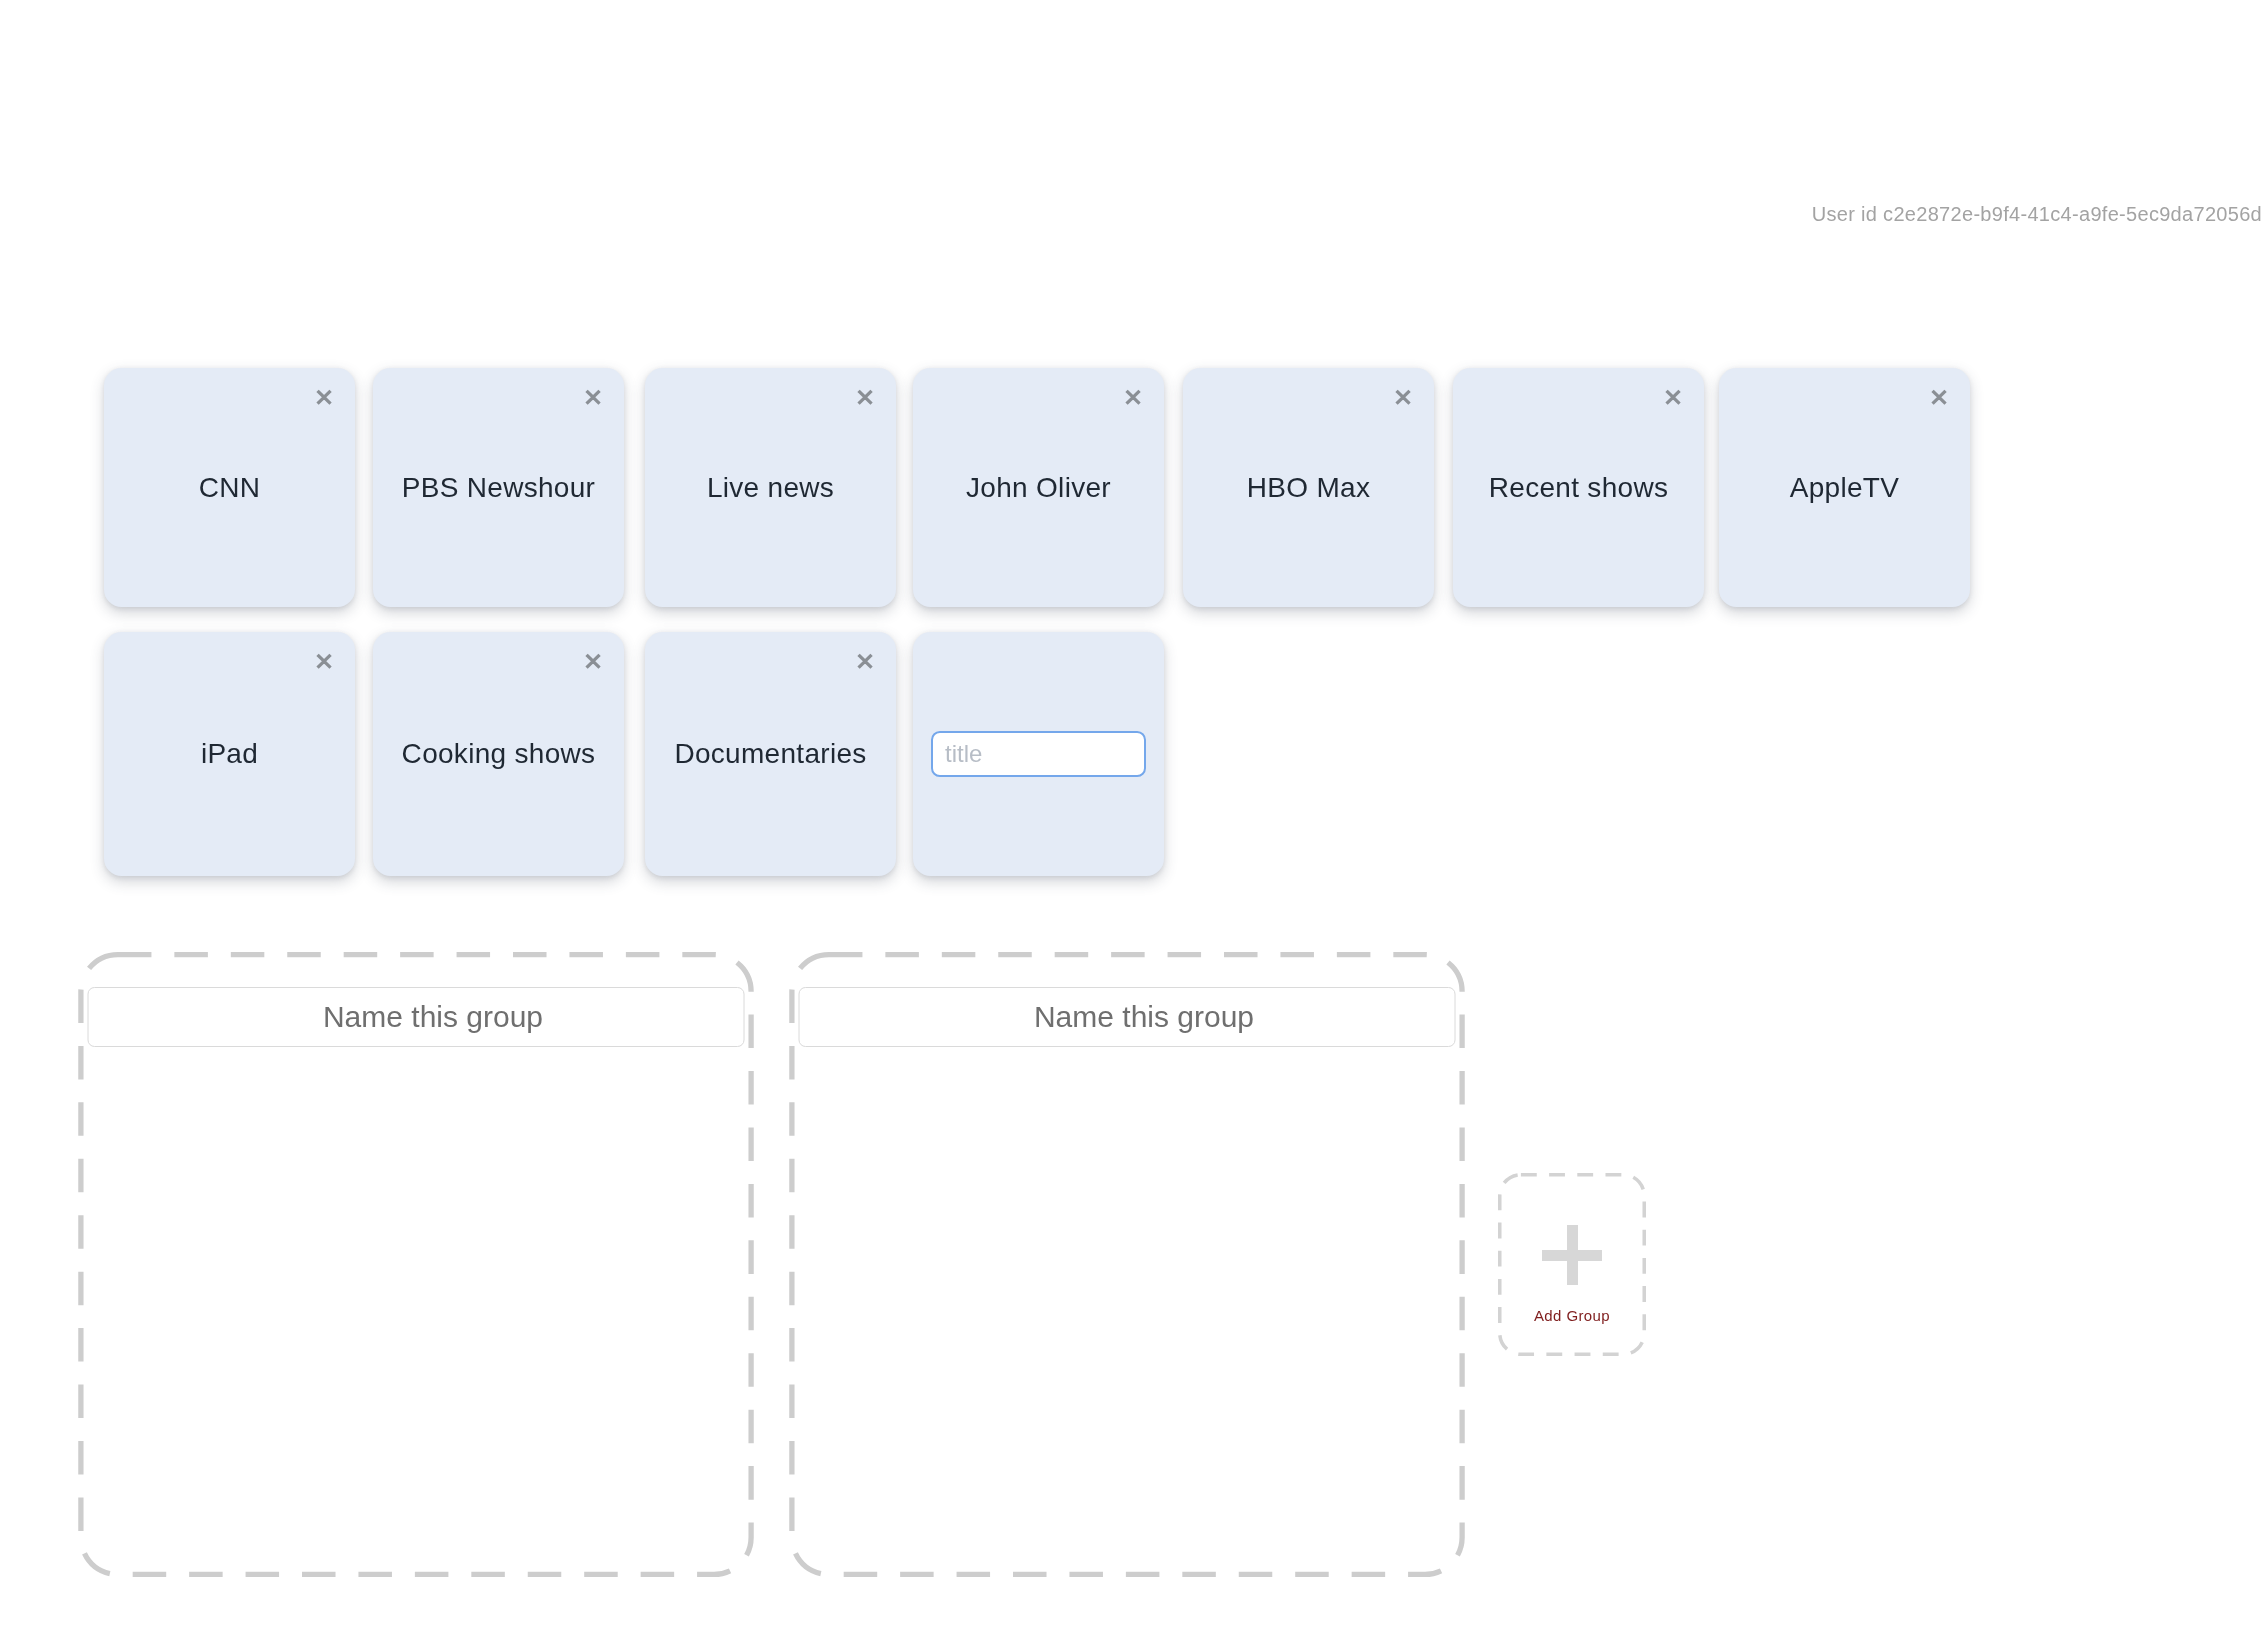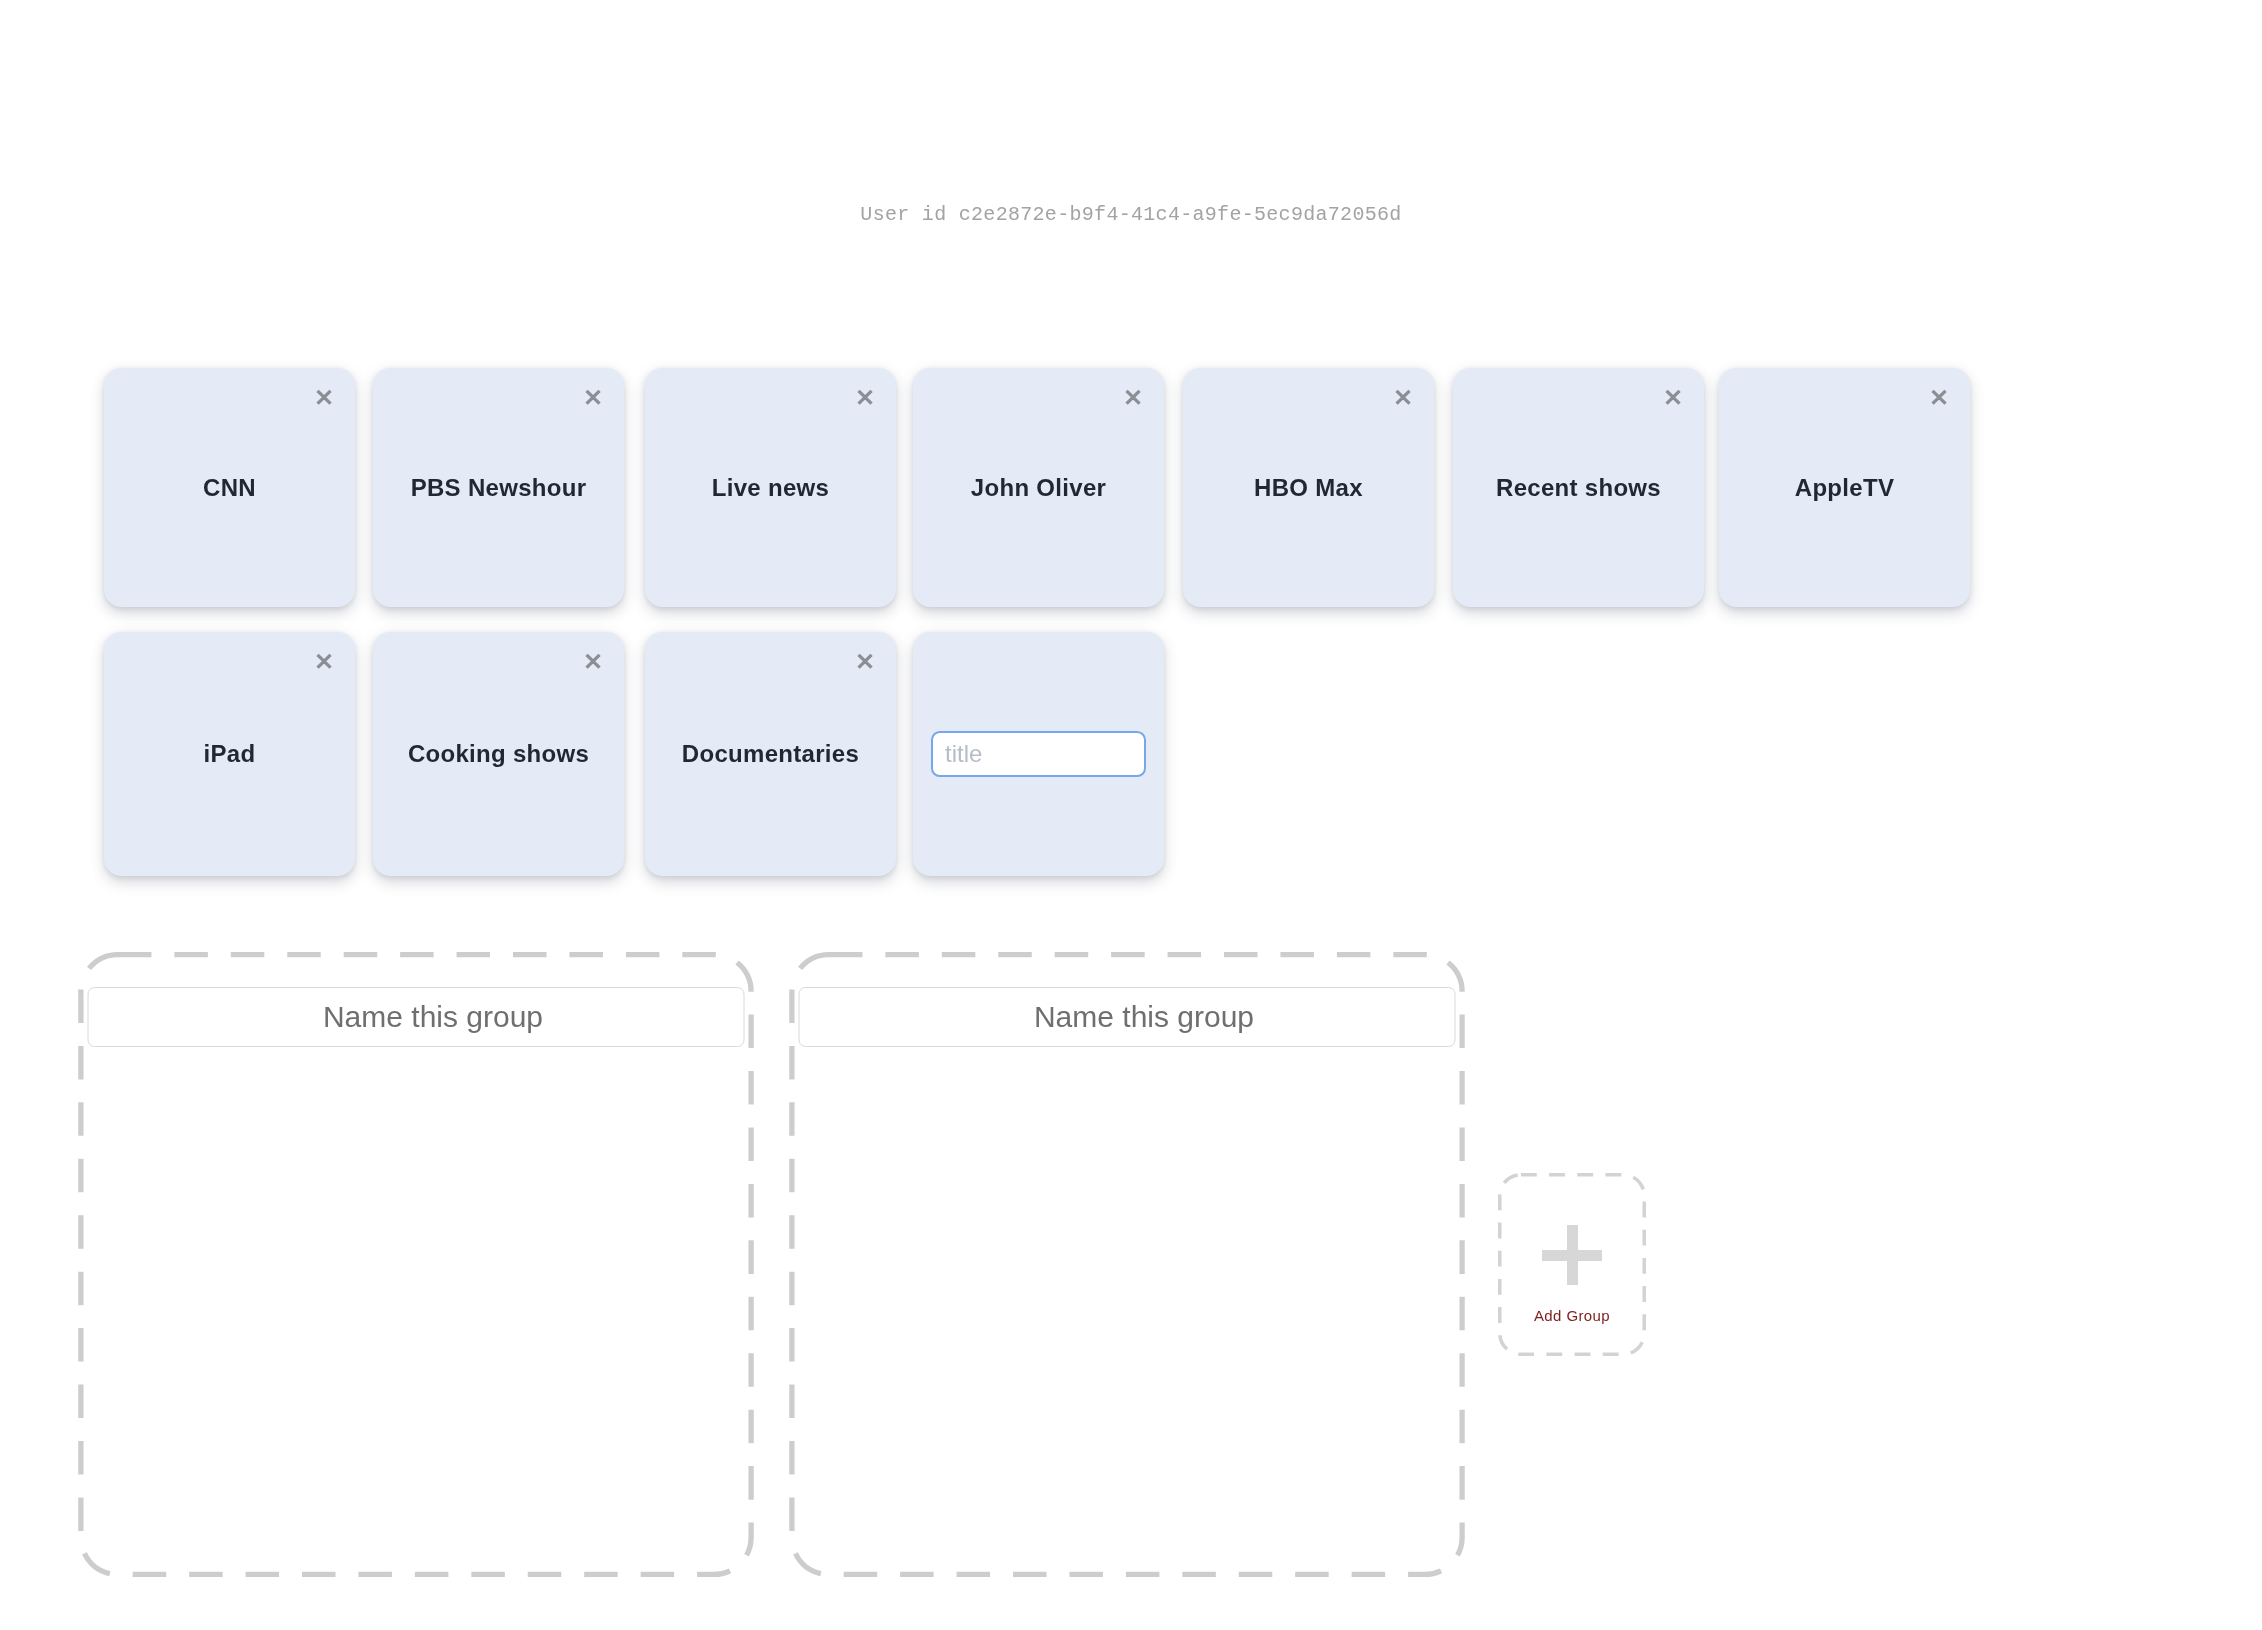--- a/index.html
+++ b/index.html
@@ -27,41 +27,40 @@
     font-weight: 500;
     color: #1b1b1b;
     letter-spacing: 0.4px;
     white-space: nowrap;
   }
 
   .user-id {
     position: absolute;
     left: 0; top: 203px;
     width: 100%;
-    text-align: center;
+    text-align: right;
     font-size: 20px;
     color: #a3a3a3;
     letter-spacing: 0.3px;
-    font-family: Liberation Mono, monospace;
   }
 
   
   .card {
     position: absolute;
     width: 251px;
     background: #e4ebf6;
     border-radius: 17.6px;
     box-shadow: 0 5.3px 14px rgba(60, 70, 85, 0.22), 0 1.8px 4.4px rgba(60, 70, 85, 0.10);
     display: flex; align-items: center; justify-content: center;
   }
   .card.row1 { top: 368px; height: 239px; }
   .card.row2 { top: 632px; height: 244px; }
   .card-label {
-    font-size: 24px;
-    font-weight: 700;
+    font-size: 28px;
+    font-weight: 400;
     color: #1f2833;
     letter-spacing: 0.3px;
     text-align: left;
     padding: 0 8.8px;
   }
   .close-btn {
     position: absolute;
     top: 17.6px; right: 21px;
     font-size: 24px;
     font-weight: 700;

